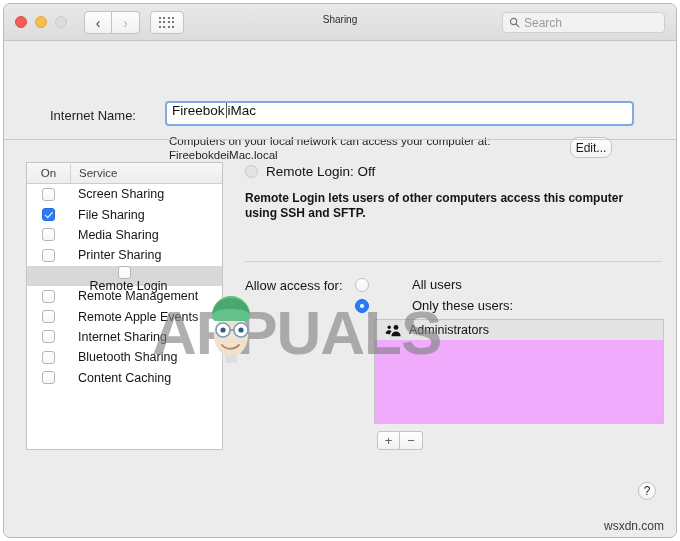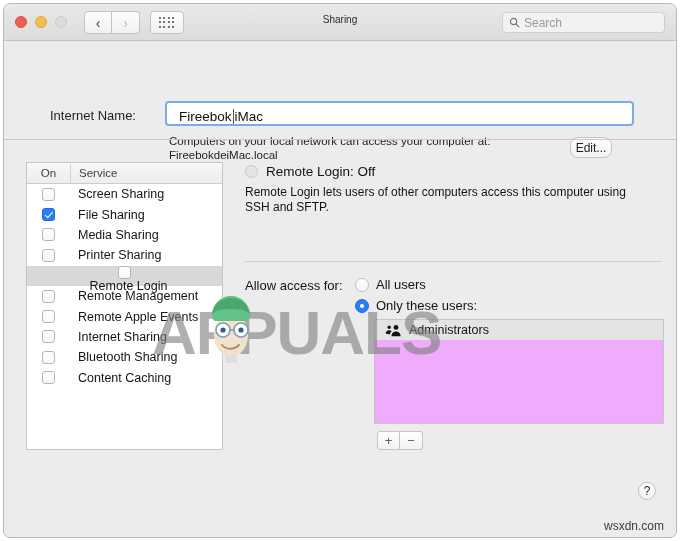--- a/index.html
+++ b/index.html
@@ -146,22 +146,22 @@
   }
   .cname-field {
     position: absolute;
     left: 161px; top: 60px;
     width: 469px; height: 25px;
     background: #fff;
     border: 2px solid #7fa9e8;
     border-radius: 4px;
     box-sizing: border-box;
     display: flex;
-    align-items: flex-end;
-    padding-left: 12px;
+    align-items: flex-start;
+    padding-left: 5px;
   }
   .cname-text { font-size: 13.5px; color: #111; }
   .caret {
     display: inline-block;
     width: 1px;
     height: 15px;
     background: #555;
     margin: 0 1px;
     vertical-align: -3px;
   }
@@ -272,44 +272,46 @@
     width: 11px; height: 11px;
     border-radius: 50%;
     border: 1px solid #c6c6c6;
     background: #e4e4e4;
     margin-right: 8px;
     flex: none;
   }
   .status-text { font-size: 13.5px; color: #121212; }
 
   .desc {
-    margin-top: 5px;
+    margin-top: 11px;
     font-size: 12px;
     line-height: 15px;
     color: #141414;
     width: 408px;
+    font-weight: bold;
   }
 
   .hr-panel {
     position: absolute;
     left: 241px; top: 257px;
     width: 417px; height: 1px;
     background: #cfcfcf;
   }
 
   .access-label {
     position: absolute;
     left: 241px; top: 274px;
     font-size: 13px;
     color: #141414;
   }
   .radio-row {
     position: absolute;
     display: flex;
     align-items: center;
+    gap: 36px;
   }
   .radio-row.r1 { left: 351px; top: 273px; }
   .radio-row.r2 { left: 351px; top: 294px; }
   .radio {
     width: 14px; height: 14px;
     border-radius: 50%;
     border: 1px solid #c0c0c0;
     background: linear-gradient(to bottom, #ffffff, #f5f5f5);
     margin-right: 7px;
     box-sizing: border-box;

